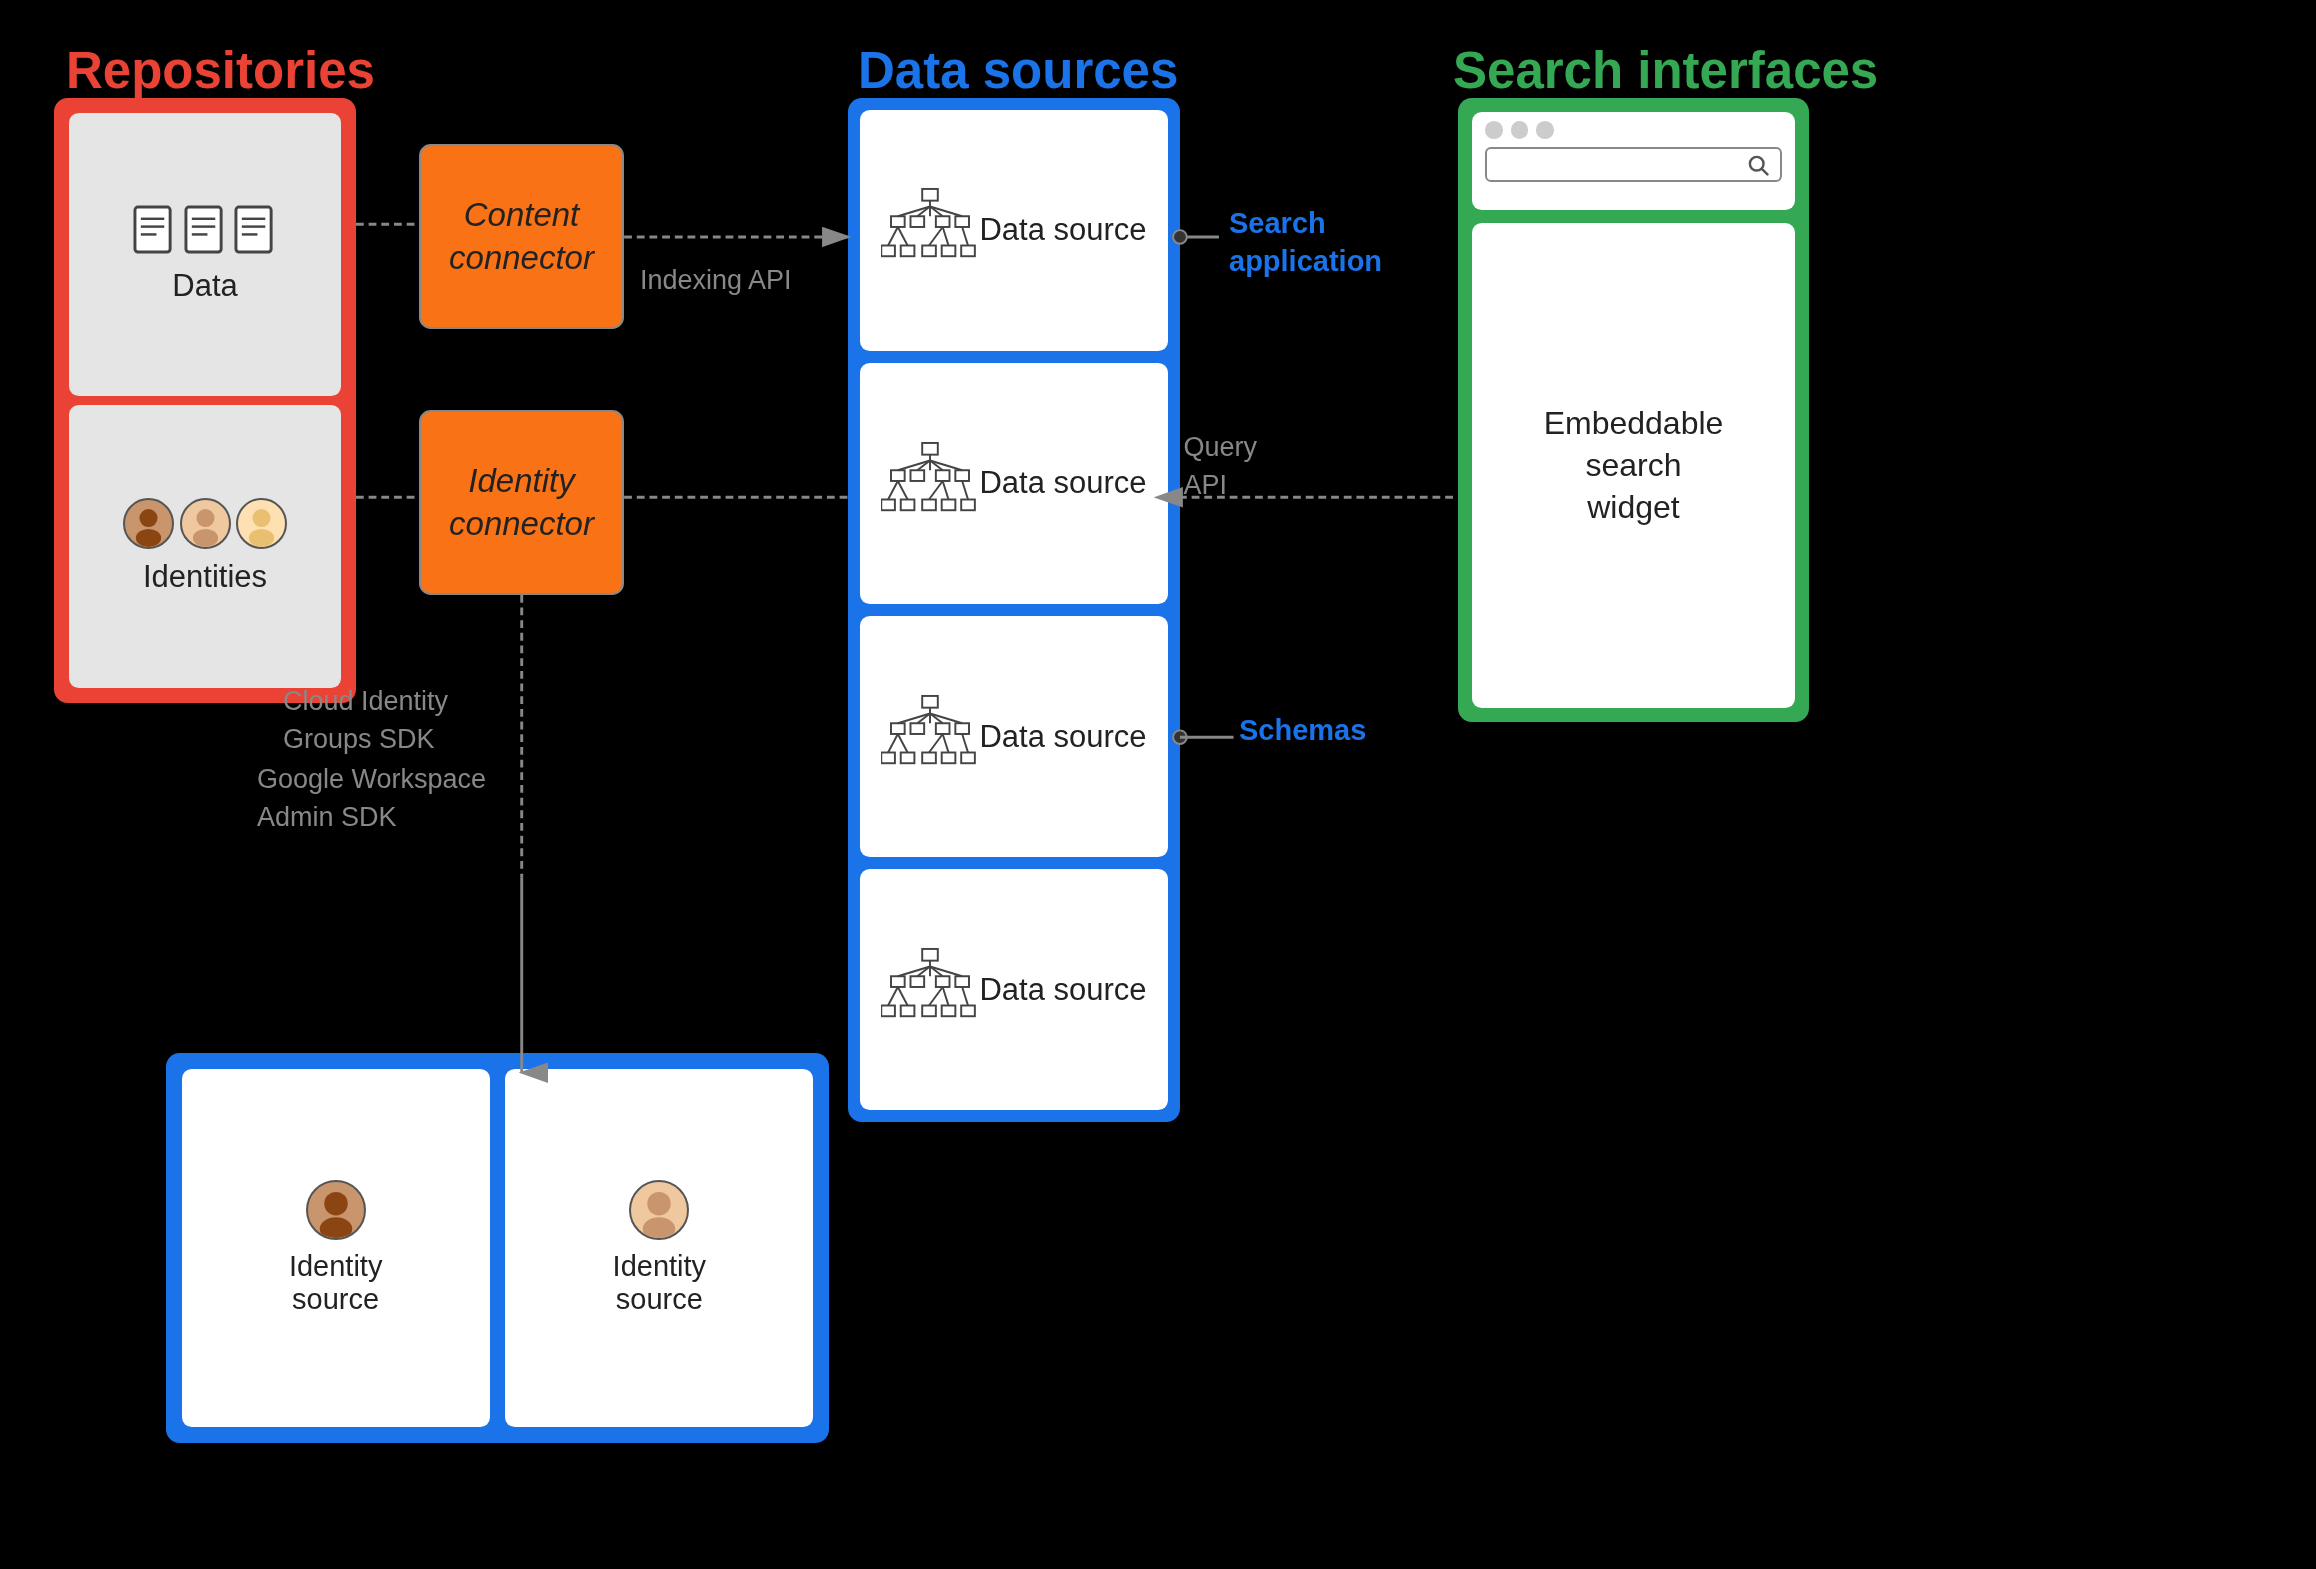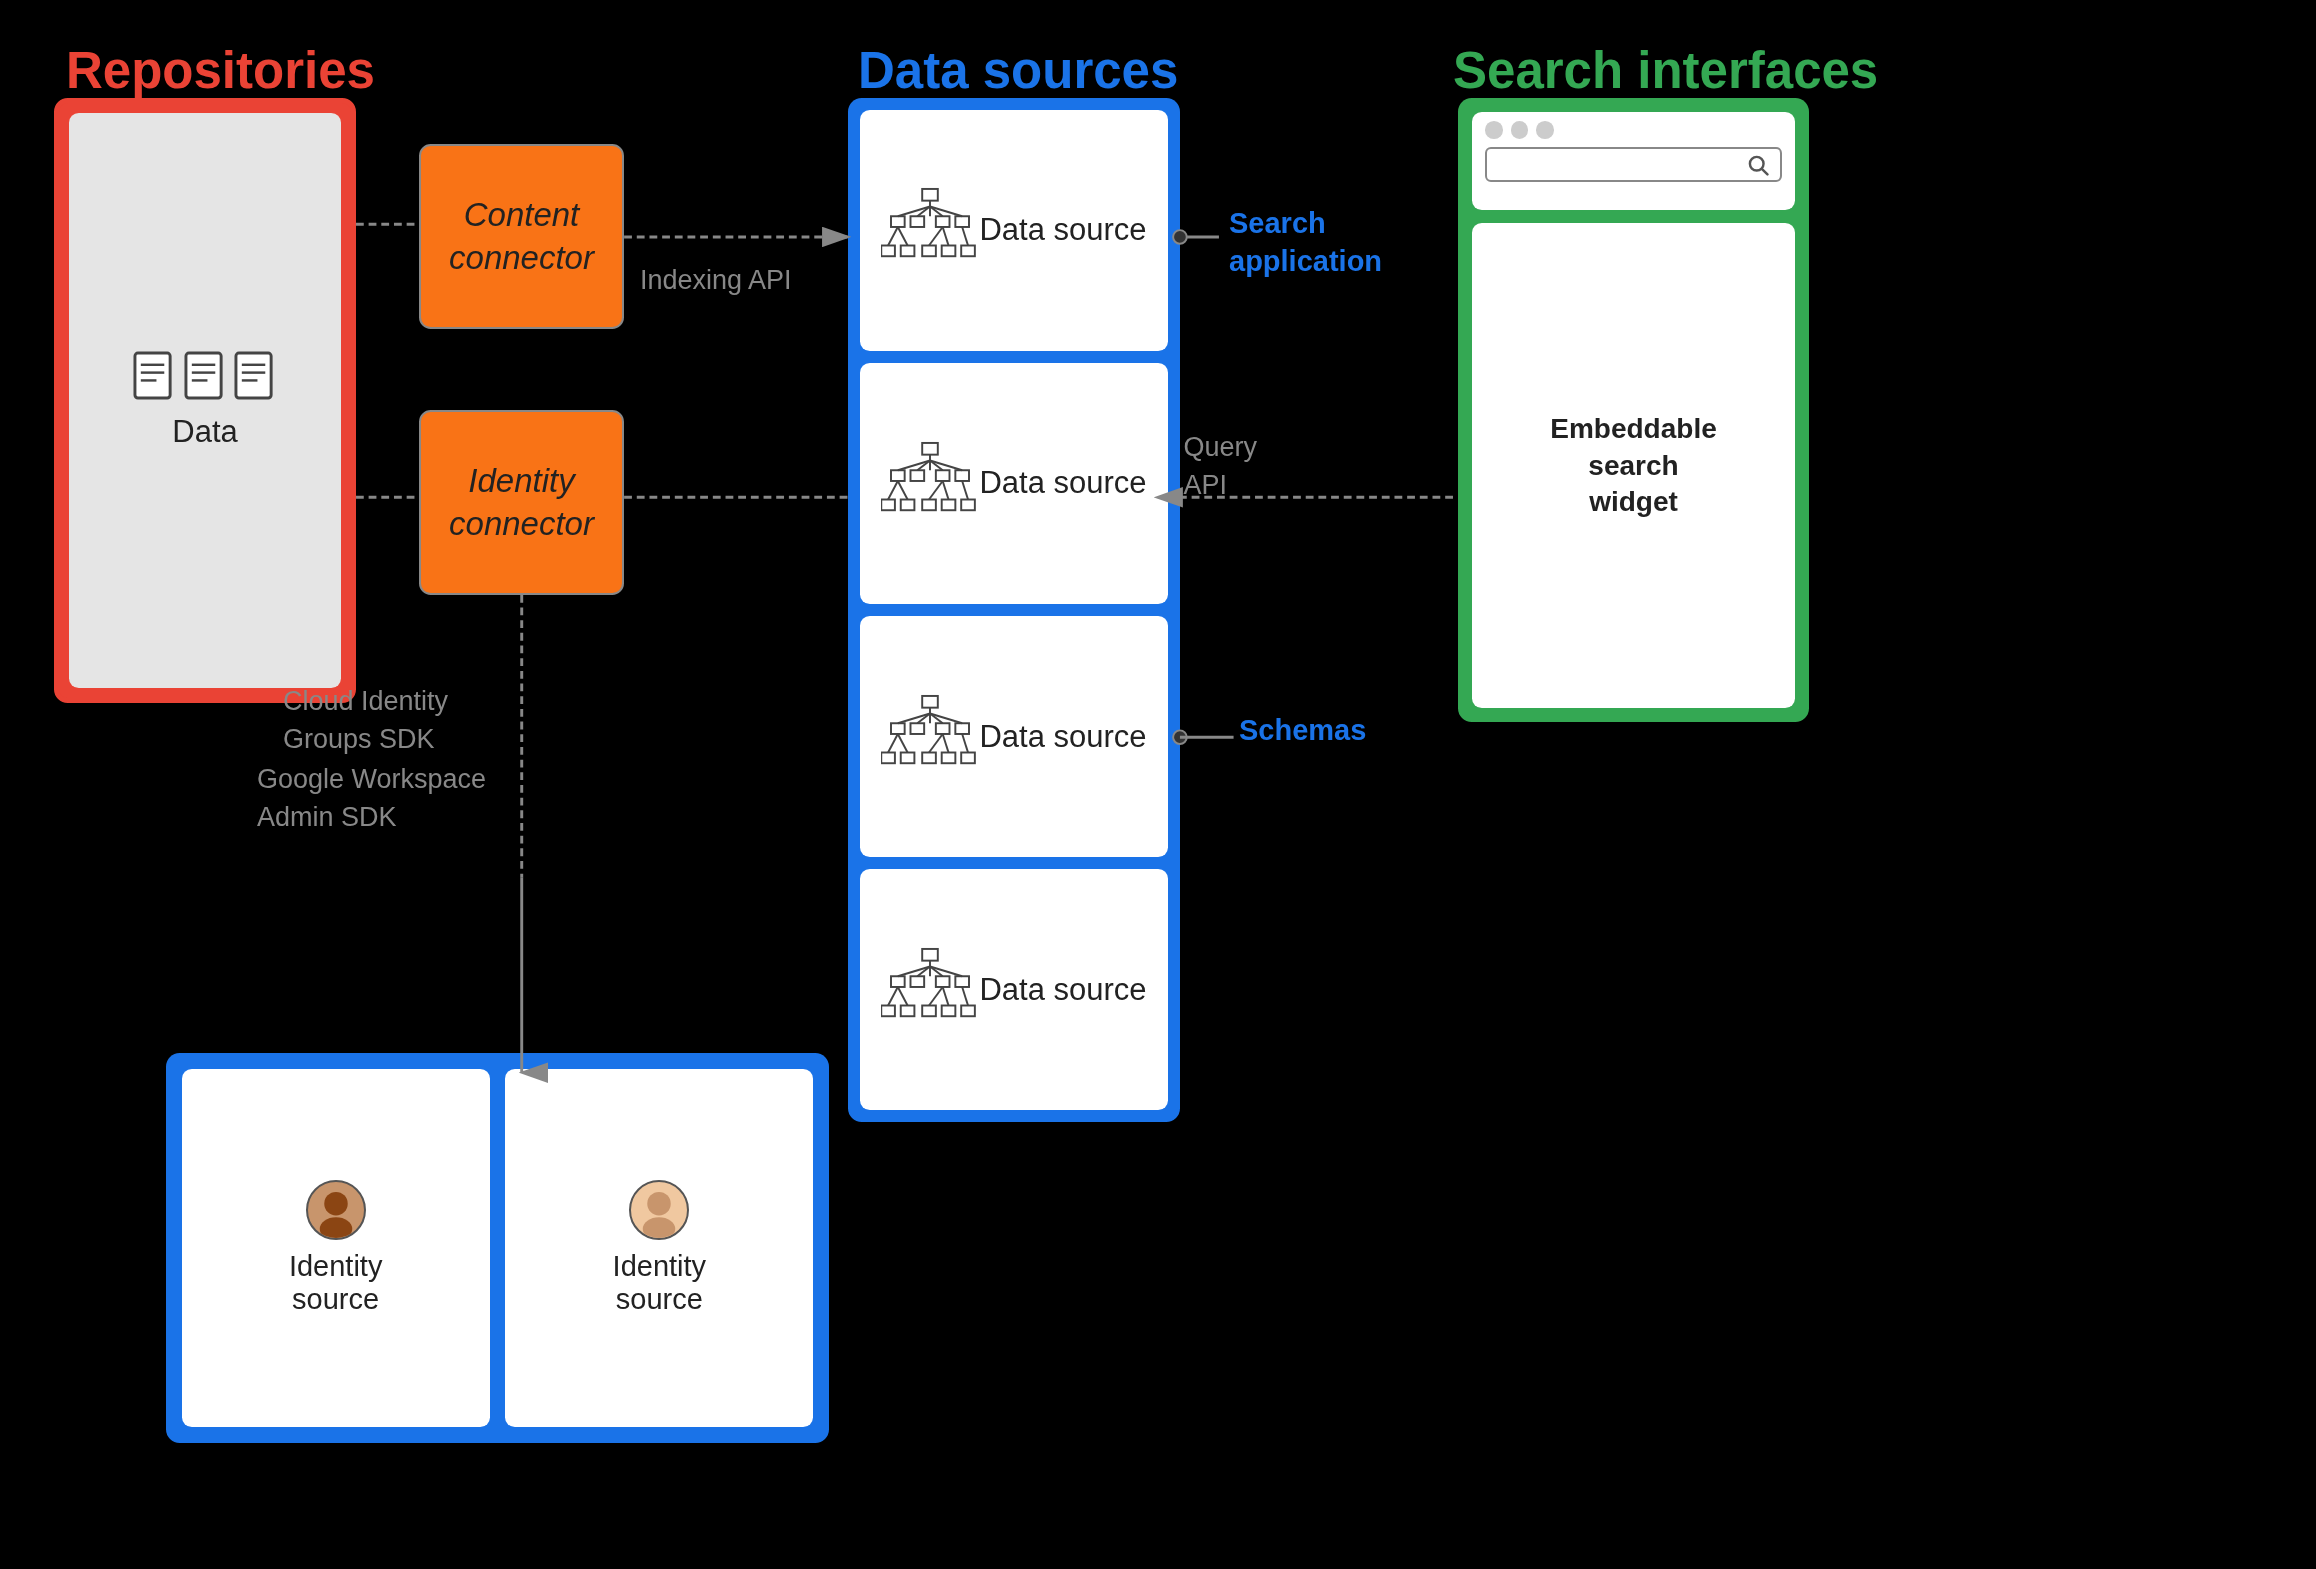--- a/index.html
+++ b/index.html
@@ -215,22 +215,22 @@
       background: #fff;
       border-radius: 9.8px;
       flex: 1;
       display: flex;
       flex-direction: column;
       align-items: center;
       justify-content: center;
       text-align: center;
     }
     .embeddable-label {
-      font-size: 28px;
-      font-weight: 700;
+      font-size: 32px;
+      font-weight: 400;
       color: #222;
       line-height: 1.3;
     }
 
     
     .arrow-svg {
       position: absolute;
       top: 0; left: 0;
       width: 2316px;
       height: 1569px;
@@ -281,20 +281,46 @@
         <svg class="doc-icon" viewBox="0 0 44 54" fill="none" xmlns="http://www.w3.org/2000/svg">
           <rect x="2" y="2" width="36" height="46" rx="3" fill="white" stroke="#444" stroke-width="3"></rect>
           <line x1="8" y1="14" x2="32" y2="14" stroke="#444" stroke-width="2.5"></line>
           <line x1="8" y1="22" x2="32" y2="22" stroke="#444" stroke-width="2.5"></line>
           <line x1="8" y1="30" x2="24" y2="30" stroke="#444" stroke-width="2.5"></line>
         </svg>
       </div>
       <div class="box-label">Data</div>
     </div>
 
+    <div class="inner-white-box">
+      <div class="identity-icons">
+
+        <div class="person-icon" style="background:#c8956c; border-color:#555;">
+          <svg viewBox="0 0 52 52" width="51" height="51">
+            <circle cx="26" cy="20" r="10" fill="#8B4513"></circle>
+            <ellipse cx="26" cy="42" rx="14" ry="10" fill="#8B4513"></ellipse>
+          </svg>
+        </div>
+
+        <div class="person-icon" style="background:#f0c8a0; border-color:#555;">
+          <svg viewBox="0 0 52 52" width="51" height="51">
+            <circle cx="26" cy="20" r="10" fill="#c8956c"></circle>
+            <ellipse cx="26" cy="42" rx="14" ry="10" fill="#c8956c"></ellipse>
+          </svg>
+        </div>
+
+        <div class="person-icon" style="background:#ffe0b2; border-color:#555;">
+          <svg viewBox="0 0 52 52" width="51" height="51">
+            <circle cx="26" cy="20" r="10" fill="#e8c070"></circle>
+            <ellipse cx="26" cy="42" rx="14" ry="10" fill="#e8c070"></ellipse>
+          </svg>
+        </div>
+      </div>
+      <div class="box-label">Identities</div>
+    </div>
   </div>
 
   <div class="connector-box" style="top: 144px; left: 419px; width: 205px; height: 185px;">
     <div class="connector-label">Content<br>connector</div>
   </div>
 
   <div class="connector-box" style="top: 410px; left: 419px; width: 205px; height: 185px;">
     <div class="connector-label">Identity<br>connector</div>
   </div>
 

